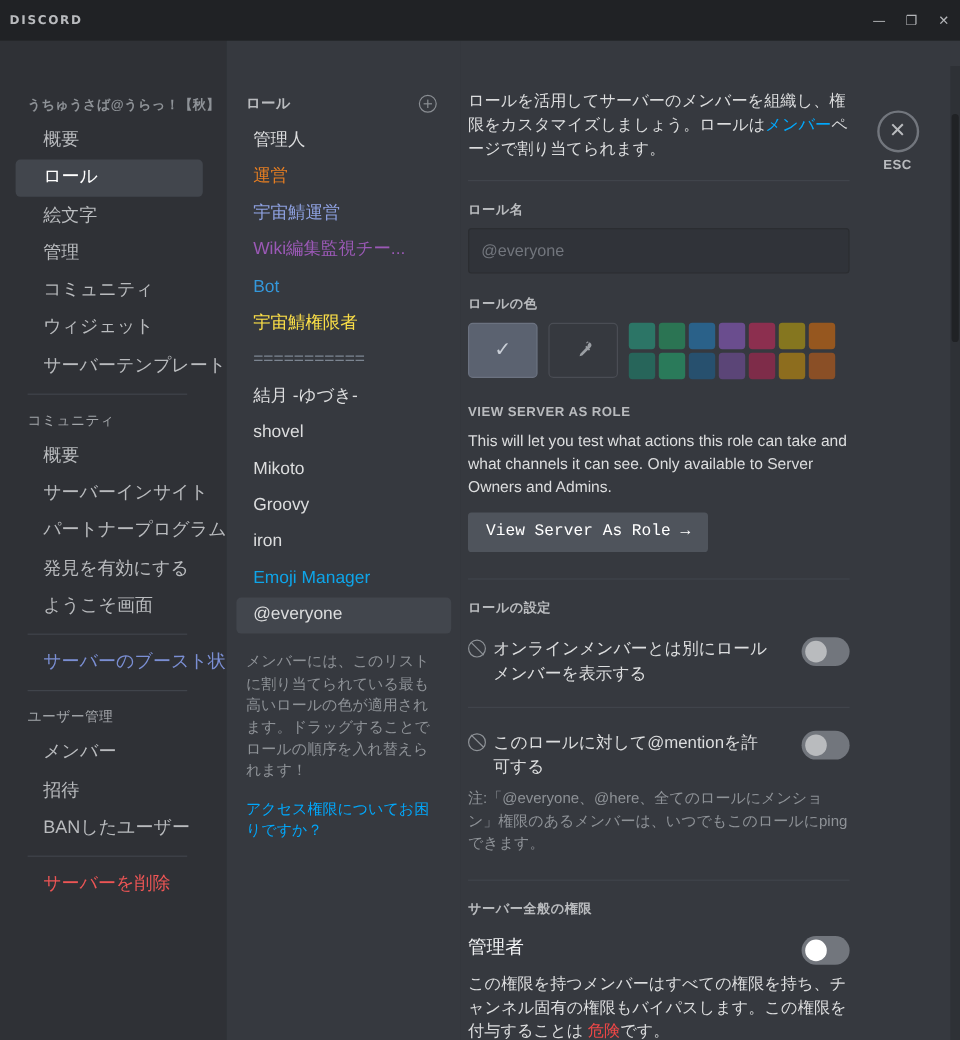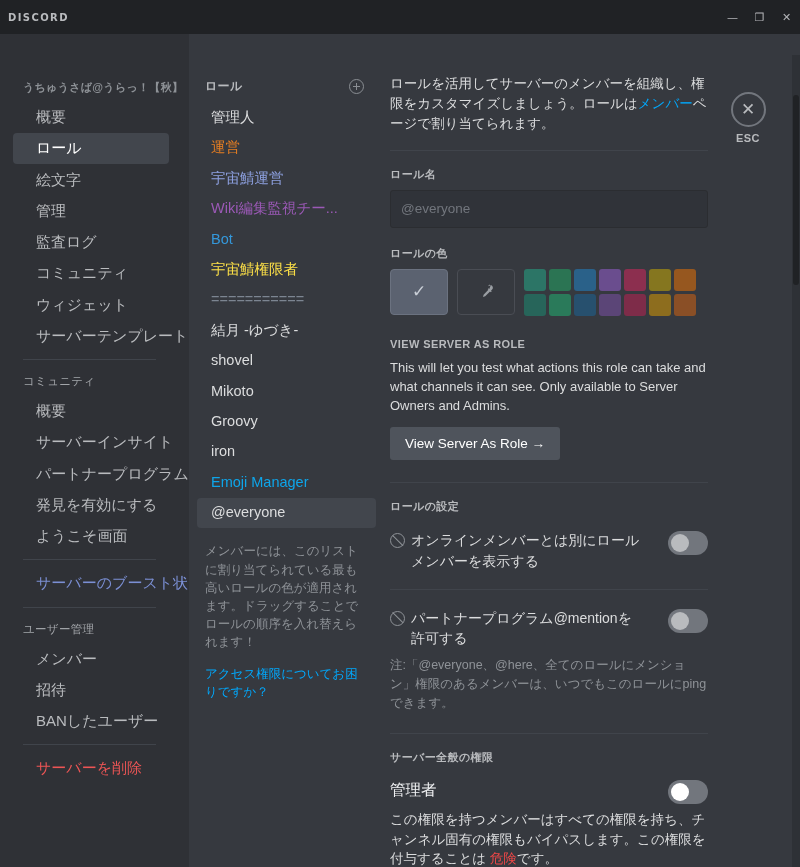--- a/index.html
+++ b/index.html
@@ -129,21 +129,21 @@
   .dot { width: 22px; height: 22px; border-radius: 3px; cursor: pointer; }
 
   
   .vsr-desc {
     font-size: 13px; color: #dcddde; line-height: 1.47; max-width: 318px;
     margin-bottom: 12px;
   }
   .btn-secondary {
     background: #4f545c; color: #ffffff; border: none; border-radius: 3px;
     font-size: 13.5px; font-weight: 500; padding: 9px 15px; cursor: pointer;
-    font-family: Liberation Sans, sans-serif;
+    font-family: Liberation Mono, monospace;
   }
 
   
   .toggle-row {
     display: flex; align-items: flex-start; justify-content: space-between;
     max-width: 318px; padding: 2px 0;
   }
   .toggle-label {
     font-size: 14px; color: #dcddde; line-height: 1.45;
     display: flex; gap: 6px; max-width: 255px;
@@ -217,21 +217,20 @@
 
   <div class="body-wrap">
 
     <div class="sidebar">
       <div class="sb-inner" id="sidebar-inner">
           <div class="sb-header">うちゅうさば@うらっ！【秋】</div>
           <div class="sb-item">概要</div>
           <div class="sb-item active">ロール</div>
           <div class="sb-item">絵文字</div>
           <div class="sb-item">管理</div>
-          <div class="sb-item">監査ログ</div>
           <div class="sb-item">コミュニティ</div>
           <div class="sb-item">ウィジェット</div>
           <div class="sb-item">サーバーテンプレート</div>
           <div class="sb-sep"></div>
           <div class="sb-header plain">コミュニティ</div>
           <div class="sb-item">概要</div>
           <div class="sb-item">サーバーインサイト</div>
           <div class="sb-item">パートナープログラム</div>
           <div class="sb-item">発見を有効にする</div>
           <div class="sb-item">ようこそ画面</div>
@@ -337,21 +336,21 @@
                 <span>オンラインメンバーとは別にロールメンバーを表示する</span>
               </div>
               <div class="switch">
                 <div class="knob"></div>
               </div>
             </div>
             <div class="divider" style="margin: 16px 0px;"></div>
             <div class="toggle-row">
               <div class="toggle-label">
                 <span class="no-icon"></span>
-                <span>パートナープログラム@mentionを許可する</span>
+                <span>このロールに対して@mentionを許可する</span>
               </div>
               <div class="switch">
                 <div class="knob"></div>
               </div>
             </div>
             <div class="note-text">注:「@everyone、@here、全てのロールにメンション」権限のあるメンバーは、いつでもこのロールにpingできます。</div>
           </div>
 
         <div class="divider" style="margin-top:20px;margin-bottom:16px"></div>
 

